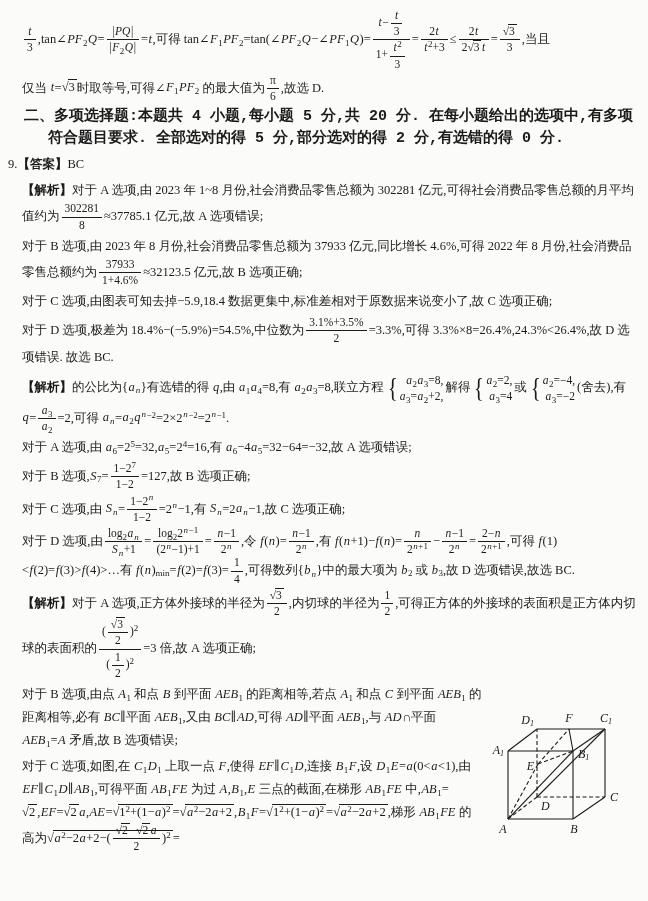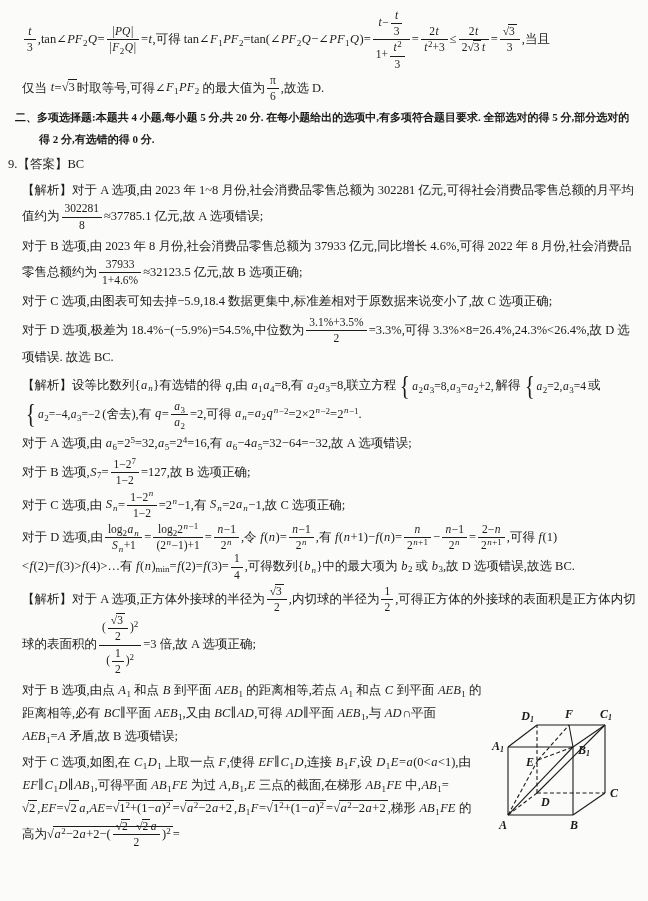--- a/index.html
+++ b/index.html
@@ -7,56 +7,56 @@
   .page{
     width:648px;height:901px;box-sizing:border-box;overflow:hidden;
     background:var(--paper);color:var(--ink);
     font-family:"Liberation Serif","DejaVu Serif",serif;
     font-size:12.5px;padding:6px 10px 0 8px;
   }
   .par{margin:3px 0;line-height:23px;}
   .par.body{margin-left:14px;}
   .par.answer{margin-left:0;}
   .par.header{
-    font-family:Liberation Serif, serif;font-weight:bold;
-    margin-left:7px;padding-left:24px;text-indent:-24px;line-height:22px;font-size:11px;
+    font-family:Liberation Mono, monospace;font-weight:bold;
+    margin-left:16px;padding-left:24px;text-indent:-24px;line-height:22px;font-size:15px;
   }
-  .bh{font-family:"Liberation Sans","DejaVu Sans",sans-serif;font-weight:normal;}
+  .bh{font-family:"Liberation Sans","DejaVu Sans",sans-serif;font-weight:bold;}
   i{font-style:italic;padding:0 .5px;}
   .frac{display:inline-block;vertical-align:middle;text-align:center;
         font-size:11.5px;line-height:1.15;margin:0 2px;}
   .frac>.num{display:block;border-bottom:1px solid var(--ink);padding:0 3px 1px;}
   .frac>.den{display:block;padding:1px 3px 0;}
   sup{font-size:9px;vertical-align:.45em;line-height:0;}
   sub{font-size:9px;vertical-align:-.3em;line-height:0;}
   .sqrt{white-space:nowrap;}
   .sqrt>.sign{display:inline-block;margin-right:-1px;}
   .sqrt>.rad{border-top:1px solid var(--ink);padding:0 2px 0 1px;}
   .cases{display:inline-flex;vertical-align:middle;align-items:center;margin:0 2px;}
   .cases>.brace{font-size:28px;font-weight:300;line-height:1;transform:scaleX(.75);}
-  .cases>.col{display:inline-flex;flex-direction:row;font-size:11.5px;line-height:16px;text-align:right;}
-  .figure{float:right;width:150px;height:138px;margin:24px 0 0 6px;font-weight:bold;}
+  .cases>.col{display:inline-flex;flex-direction:column;font-size:11.5px;line-height:16px;text-align:right;}
+  .figure{float:right;width:150px;height:138px;margin:24px 0 0 6px;}
   .figure svg{display:block;}
   .figure text{font-family:"Liberation Serif","DejaVu Serif",serif;font-style:italic;
                font-size:12px;fill:var(--ink);}
 </style>
 </head>
 <body>
 
 <div class="page">
   <main>
       <p class="par body"><span class="frac"><span class="num"><i>t</i></span><span class="den"><span>3</span></span></span><span>,tan∠</span><i>PF</i><sub><span>2</span></sub><i>Q</i><span>=</span><span class="frac"><span class="num"><span>|</span><i>PQ</i><span>|</span></span><span class="den"><span>|</span><i>F</i><sub><span>2</span></sub><i>Q</i><span>|</span></span></span><span>=</span><i>t</i><span>,可得 tan∠</span><i>F</i><sub><span>1</span></sub><i>PF</i><sub><span>2</span></sub><span>=tan(∠</span><i>PF</i><sub><span>2</span></sub><i>Q</i><span>−∠</span><i>PF</i><sub><span>1</span></sub><i>Q</i><span>)=</span><span class="frac"><span class="num"><i>t</i><span>−</span><span class="frac"><span class="num"><i>t</i></span><span class="den"><span>3</span></span></span></span><span class="den"><span>1+</span><span class="frac"><span class="num"><i>t</i><sup><span>2</span></sup></span><span class="den"><span>3</span></span></span></span></span><span>=</span><span class="frac"><span class="num"><span>2</span><i>t</i></span><span class="den"><i>t</i><sup><span>2</span></sup><span>+3</span></span></span><span>≤</span><span class="frac"><span class="num"><span>2</span><i>t</i></span><span class="den"><span>2</span><span class="sqrt"><span class="sign">√</span><span class="rad"><span>3</span></span></span><i>t</i></span></span><span>=</span><span class="frac"><span class="num"><span class="sqrt"><span class="sign">√</span><span class="rad"><span>3</span></span></span></span><span class="den"><span>3</span></span></span><span>,当且</span></p>
       <p class="par body"><span>仅当 </span><i>t</i><span>=</span><span class="sqrt"><span class="sign">√</span><span class="rad"><span>3</span></span></span><span>时取等号,可得∠</span><i>F</i><sub><span>1</span></sub><i>PF</i><sub><span>2</span></sub><span> 的最大值为</span><span class="frac"><span class="num"><span>π</span></span><span class="den"><span>6</span></span></span><span>,故选 D.</span></p>
       <p class="par header"><span>二、多项选择题:本题共 4 小题,每小题 5 分,共 20 分. 在每小题给出的选项中,有多项符合题目要求. 全部选对的得 5 分,部分选对的得 2 分,有选错的得 0 分.</span></p>
       <p class="par answer"><span>9.</span><span class="bh"><span>【答案】</span></span><span>BC</span></p>
       <p class="par body"><span class="bh"><span>【解析】</span></span><span>对于 A 选项,由 2023 年 1~8 月份,社会消费品零售总额为 302281 亿元,可得社会消费品零售总额的月平均值约为</span><span class="frac"><span class="num"><span>302281</span></span><span class="den"><span>8</span></span></span><span>≈37785.1 亿元,故 A 选项错误;</span></p>
       <p class="par body"><span>对于 B 选项,由 2023 年 8 月份,社会消费品零售总额为 37933 亿元,同比增长 4.6%,可得 2022 年 8 月份,社会消费品零售总额约为</span><span class="frac"><span class="num"><span>37933</span></span><span class="den"><span>1+4.6%</span></span></span><span>≈32123.5 亿元,故 B 选项正确;</span></p>
       <p class="par body"><span>对于 C 选项,由图表可知去掉−5.9,18.4 数据更集中,标准差相对于原数据来说变小了,故 C 选项正确;</span></p>
       <p class="par body"><span>对于 D 选项,极差为 18.4%−(−5.9%)=54.5%,中位数为</span><span class="frac"><span class="num"><span>3.1%+3.5%</span></span><span class="den"><span>2</span></span></span><span>=3.3%,可得 3.3%×8=26.4%,24.3%&lt;26.4%,故 D 选项错误. 故选 BC.</span></p>
-      <p class="par body"><span class="bh"><span>【解析】</span></span><span>设等比数列{</span><i>a</i><sub><i>n</i></sub><span>}有选错的得 </span><i>q</i><span>,由 </span><i>a</i><sub><span>1</span></sub><i>a</i><sub><span>4</span></sub><span>=8,有 </span><i>a</i><sub><span>2</span></sub><i>a</i><sub><span>3</span></sub><span>=8,联立方程</span><span class="cases">
+      <p class="par body"><span class="bh"><span>【解析】</span></span><span>的公比为{</span><i>a</i><sub><i>n</i></sub><span>}有选错的得 </span><i>q</i><span>,由 </span><i>a</i><sub><span>1</span></sub><i>a</i><sub><span>4</span></sub><span>=8,有 </span><i>a</i><sub><span>2</span></sub><i>a</i><sub><span>3</span></sub><span>=8,联立方程</span><span class="cases">
           <span class="brace">{</span>
           <span class="col">
             <span><i>a</i><sub><span>2</span></sub><i>a</i><sub><span>3</span></sub><span>=8,</span></span>
             <span><i>a</i><sub><span>3</span></sub><span>=</span><i>a</i><sub><span>2</span></sub><span>+2,</span></span>
           </span>
         </span><span>解得</span><span class="cases">
           <span class="brace">{</span>
           <span class="col">
             <span><i>a</i><sub><span>2</span></sub><span>=2,</span></span>
             <span><i>a</i><sub><span>3</span></sub><span>=4</span></span>

